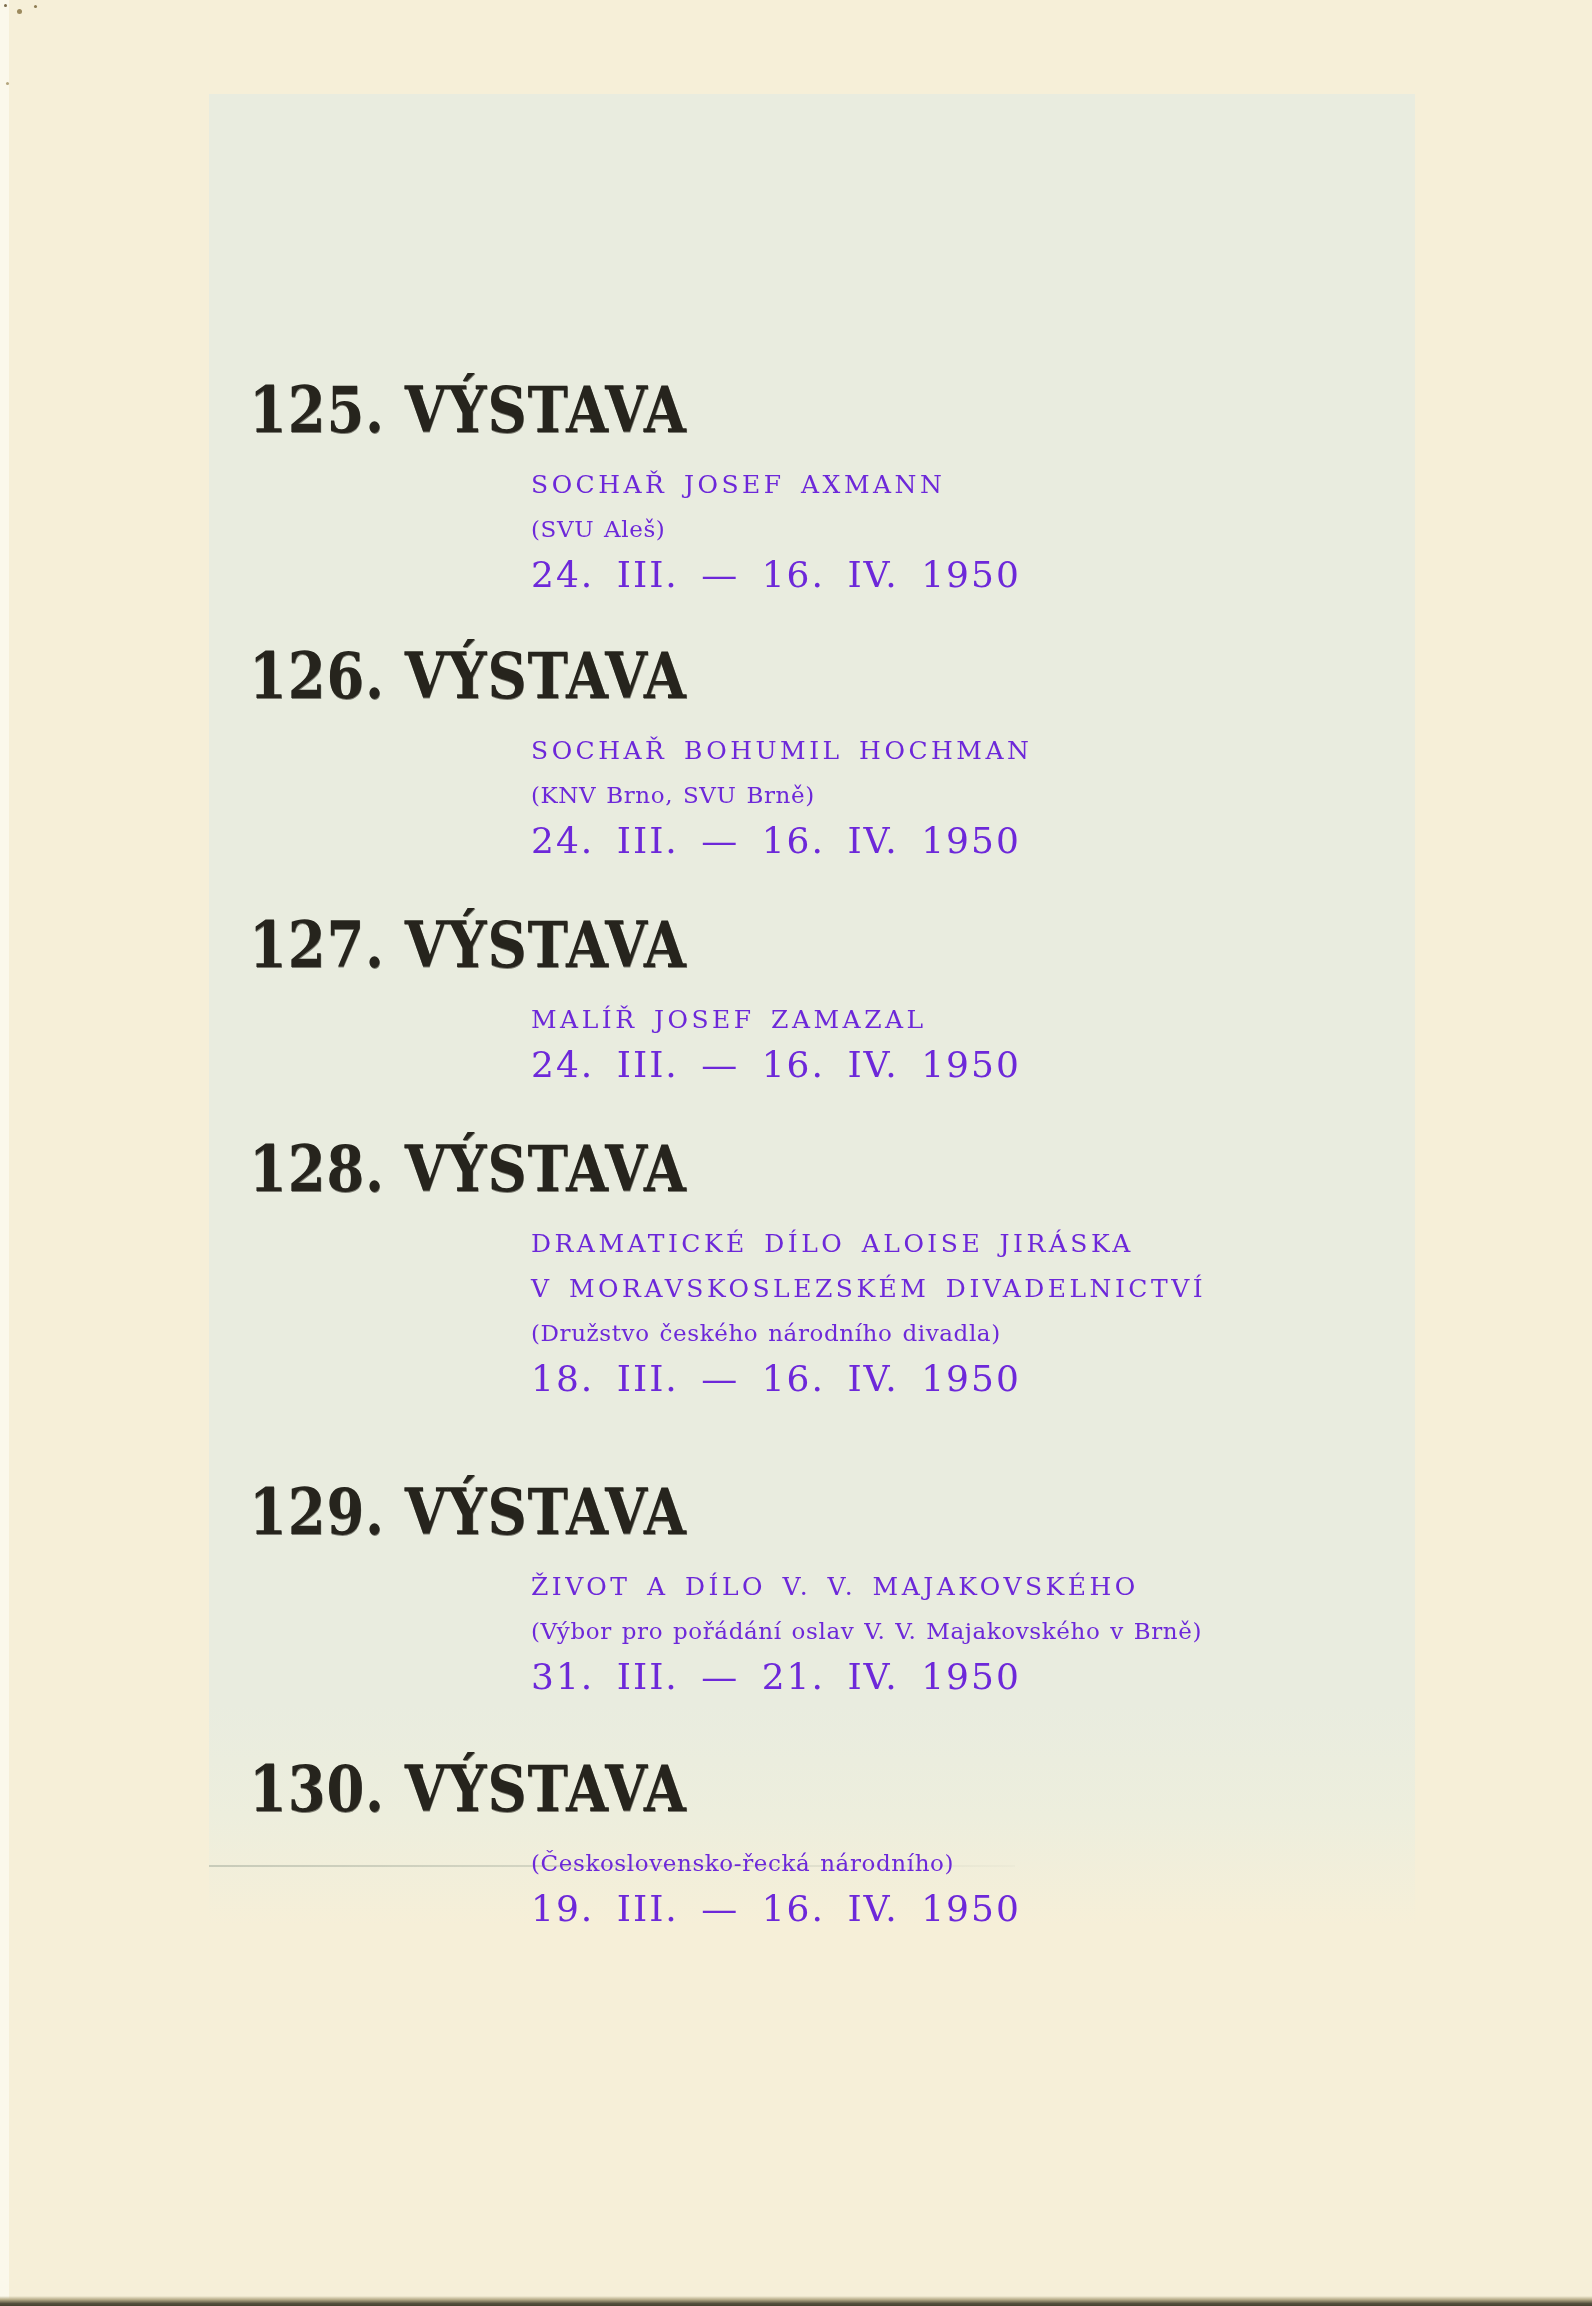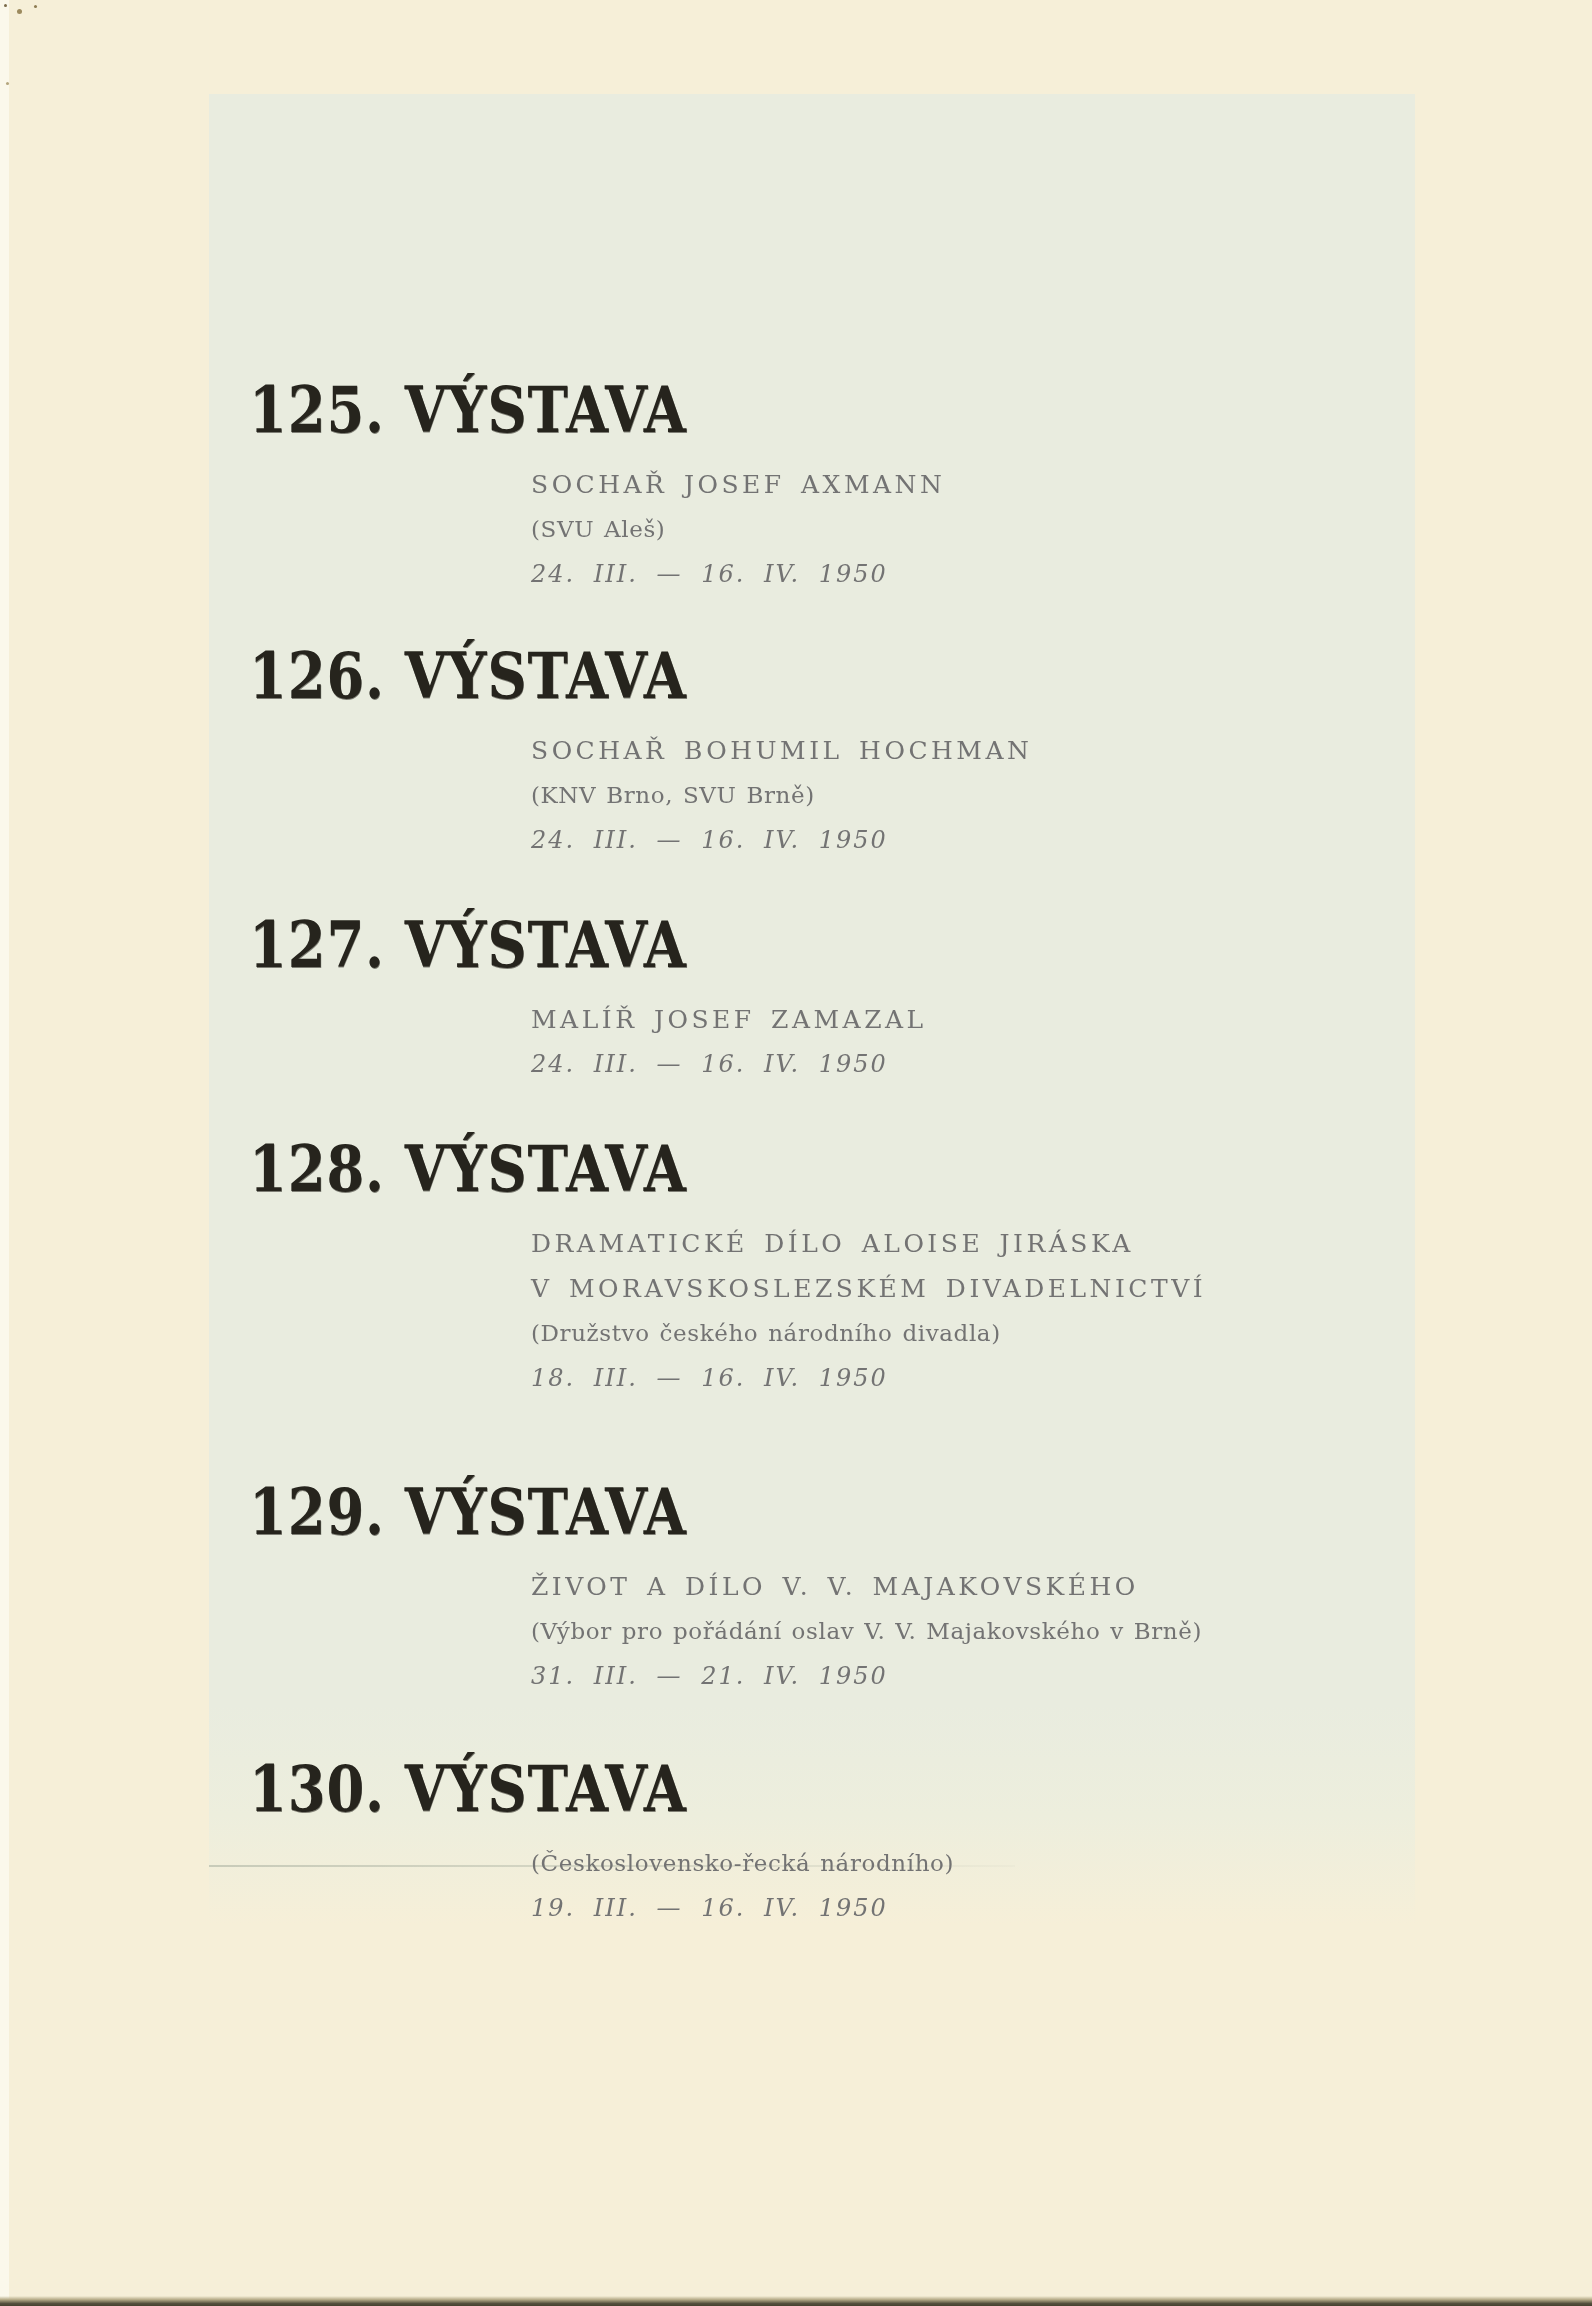--- a/index.html
+++ b/index.html
@@ -78,38 +78,37 @@
     letter-spacing: 1px;
     color: #26241d;
     transform: scaleX(0.85);
     transform-origin: left top;
     white-space: nowrap;
     text-shadow: 0.5px 0.5px 0 rgba(38,36,29,0.55);
   }
   .details {
     margin-left: 282px;
     margin-top: 20px;
-    color: #737373;
+    color: #6d28d9;
   }
   .details > div { line-height: 45px; white-space: nowrap; }
   .caps-line {
     font-size: 25px;
     letter-spacing: 3.5px;
     word-spacing: 5px;
   }
   .org-line {
     font-size: 23px;
     letter-spacing: 0.6px;
     word-spacing: 2px;
   }
   .date-line {
-    font-size: 24px;
+    font-size: 36px;
     letter-spacing: 2px;
     word-spacing: 9px;
-    font-style: italic;
   }
 </style>
 </head>
 <body>
 
 <div class="scan">
   <div class="paper"></div>
   <div class="edge-left"></div>
   <div class="specks"></div>
   <div class="crease"></div>

